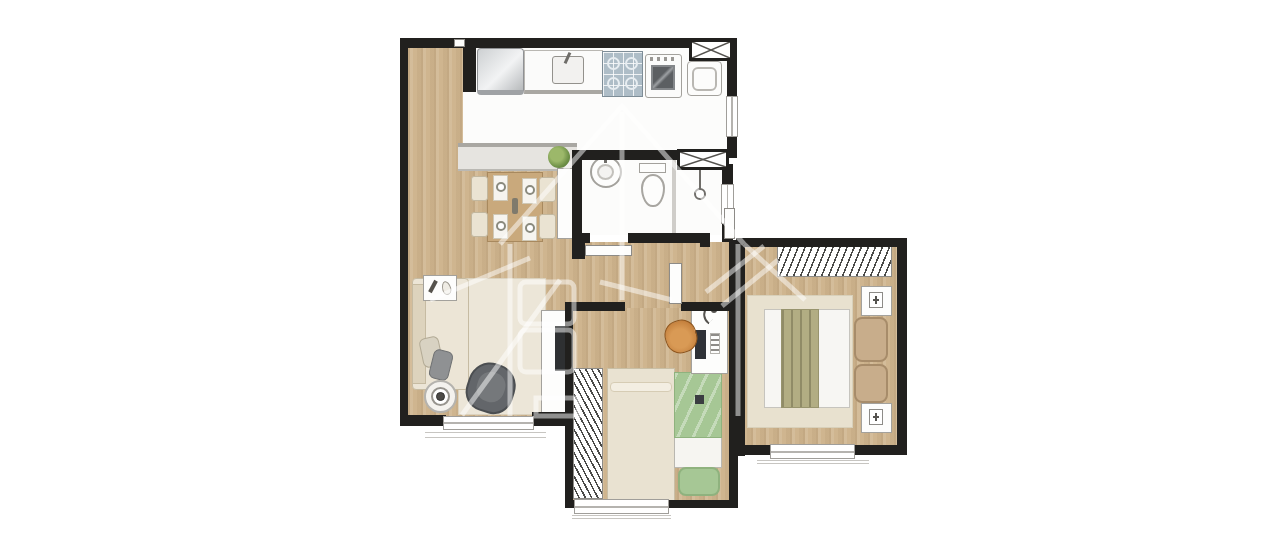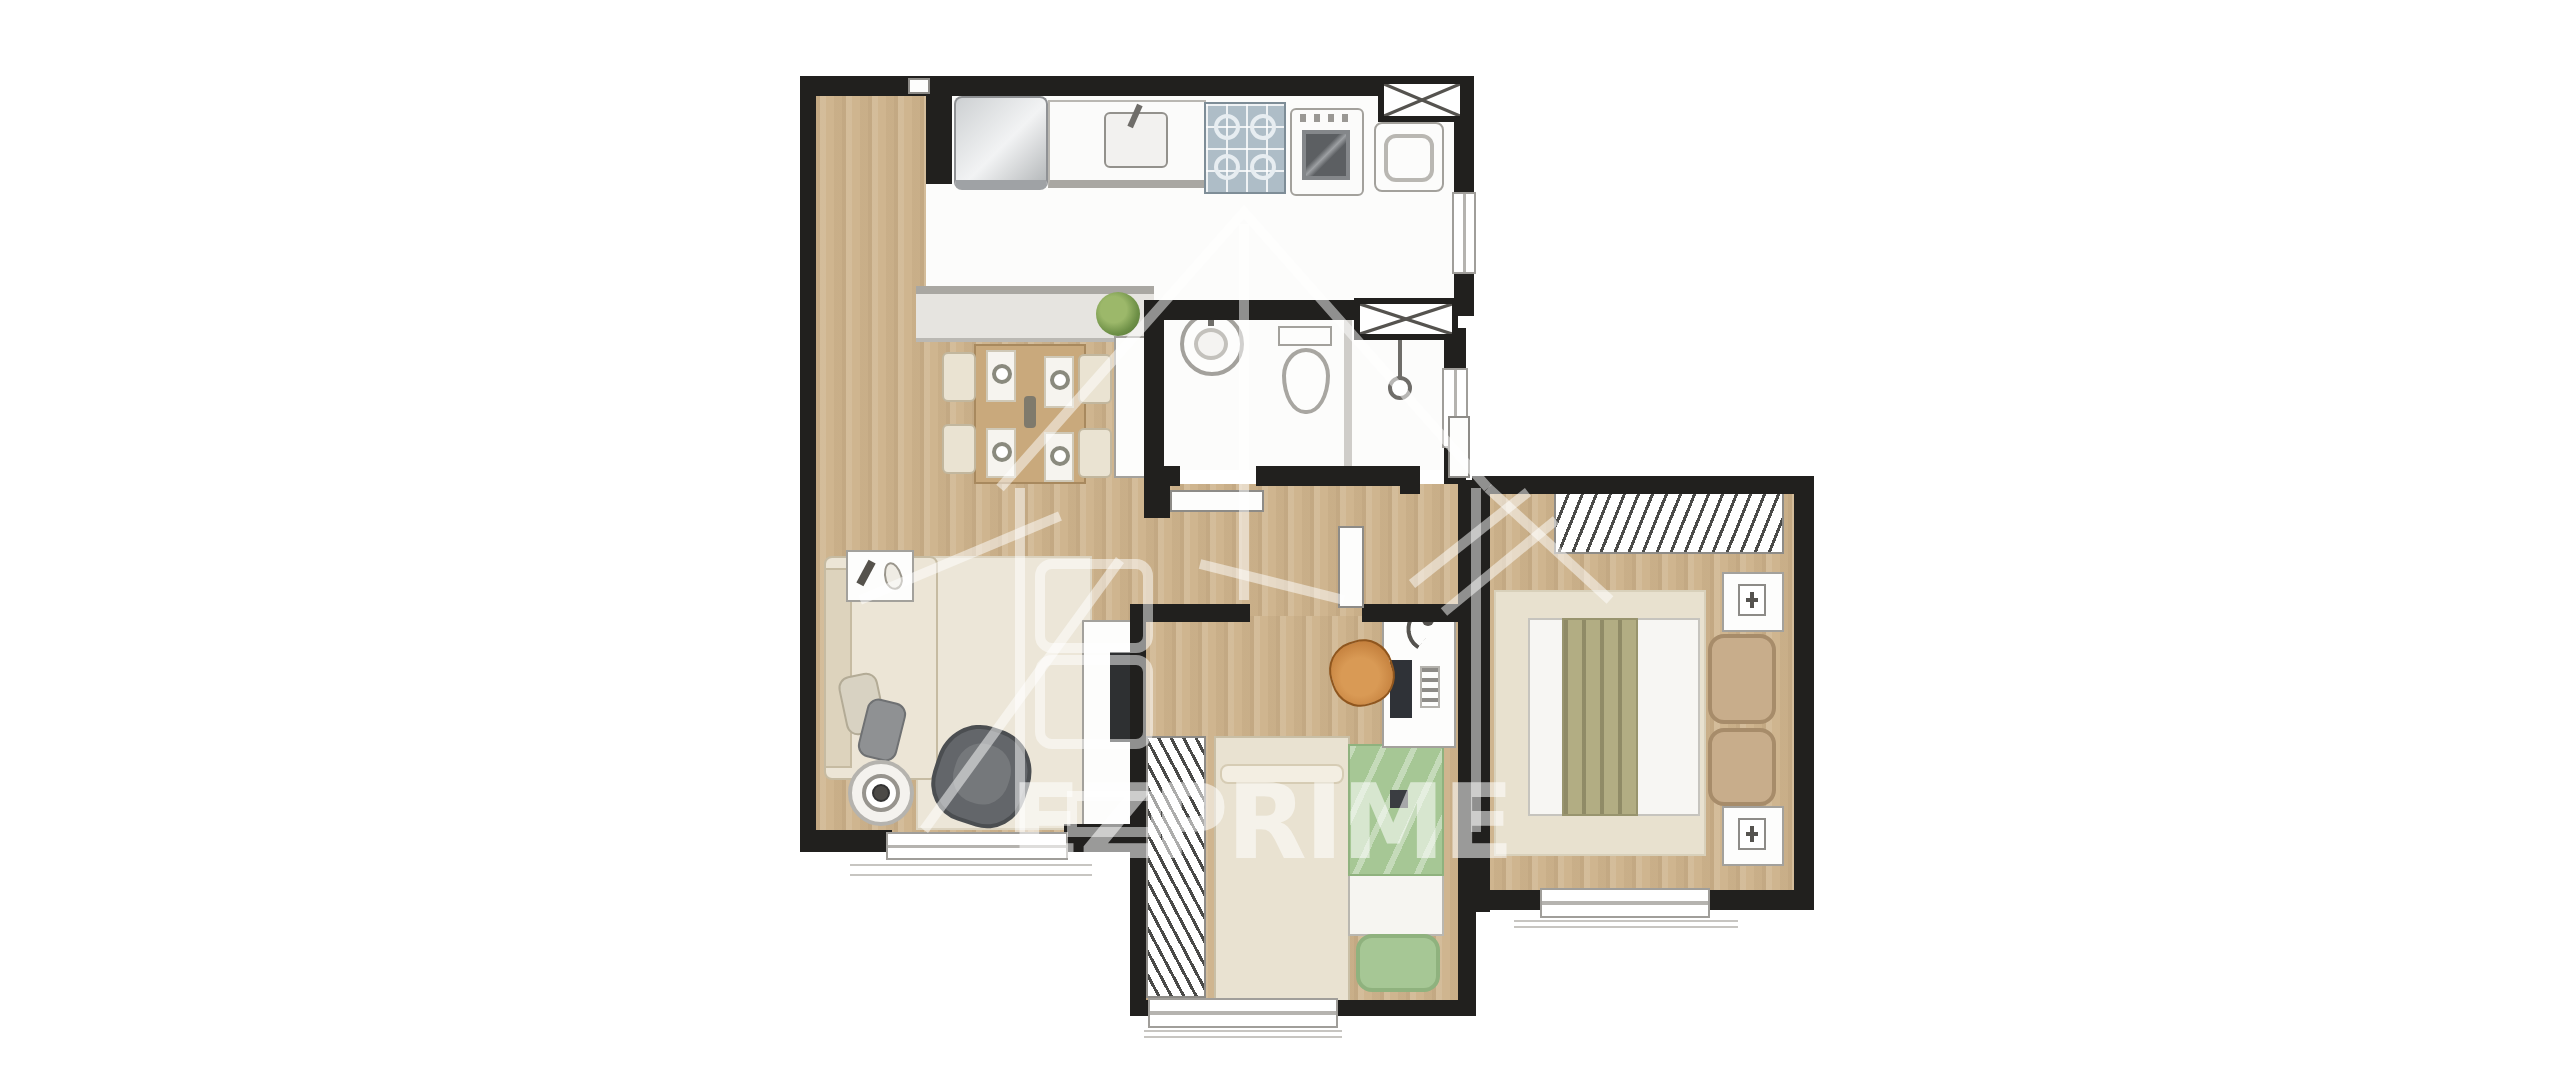--- a/index.html
+++ b/index.html
@@ -194,15 +194,14 @@
       <rect x="520" y="330" width="54" height="42" rx="6"></rect>
       <rect x="536" y="398" width="42" height="18"></rect>
       <path d="M430 300 L530 258"></path>
       <path d="M600 282 L672 300"></path>
       <path d="M744 244 L805 300"></path>
       <path d="M706 292 L764 246"></path>
       <path d="M722 306 L778 260"></path>
       <path d="M462 415 L560 280"></path>
     </g>
   </svg>
-  <div class="wm wm-text" style="left:505px;top:382px;">EZPRIME</div>
 
 </div>
 
 </body></html>

